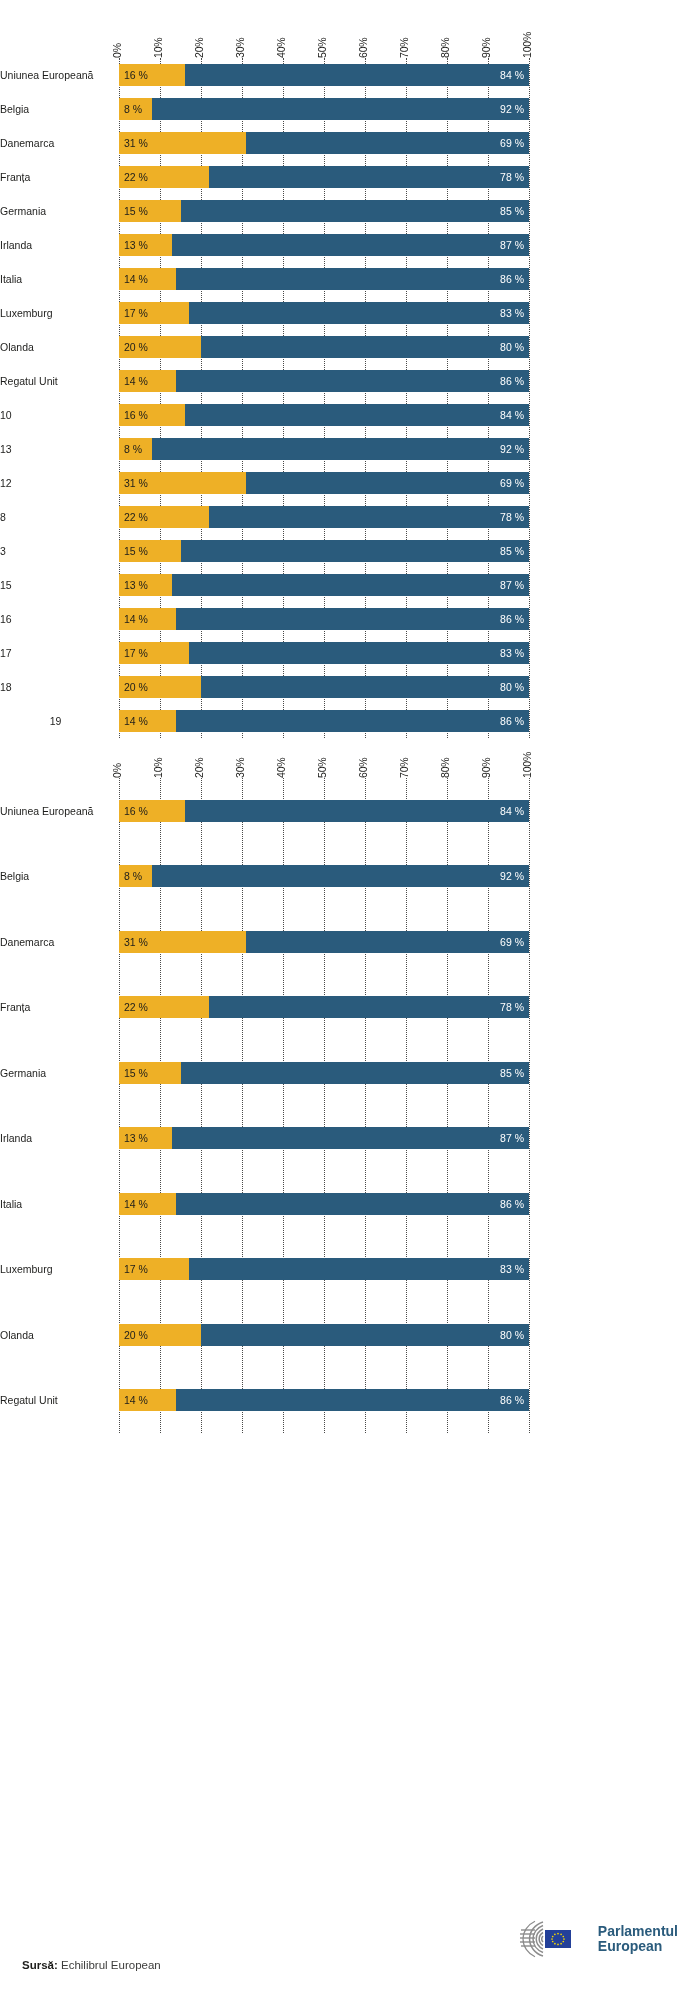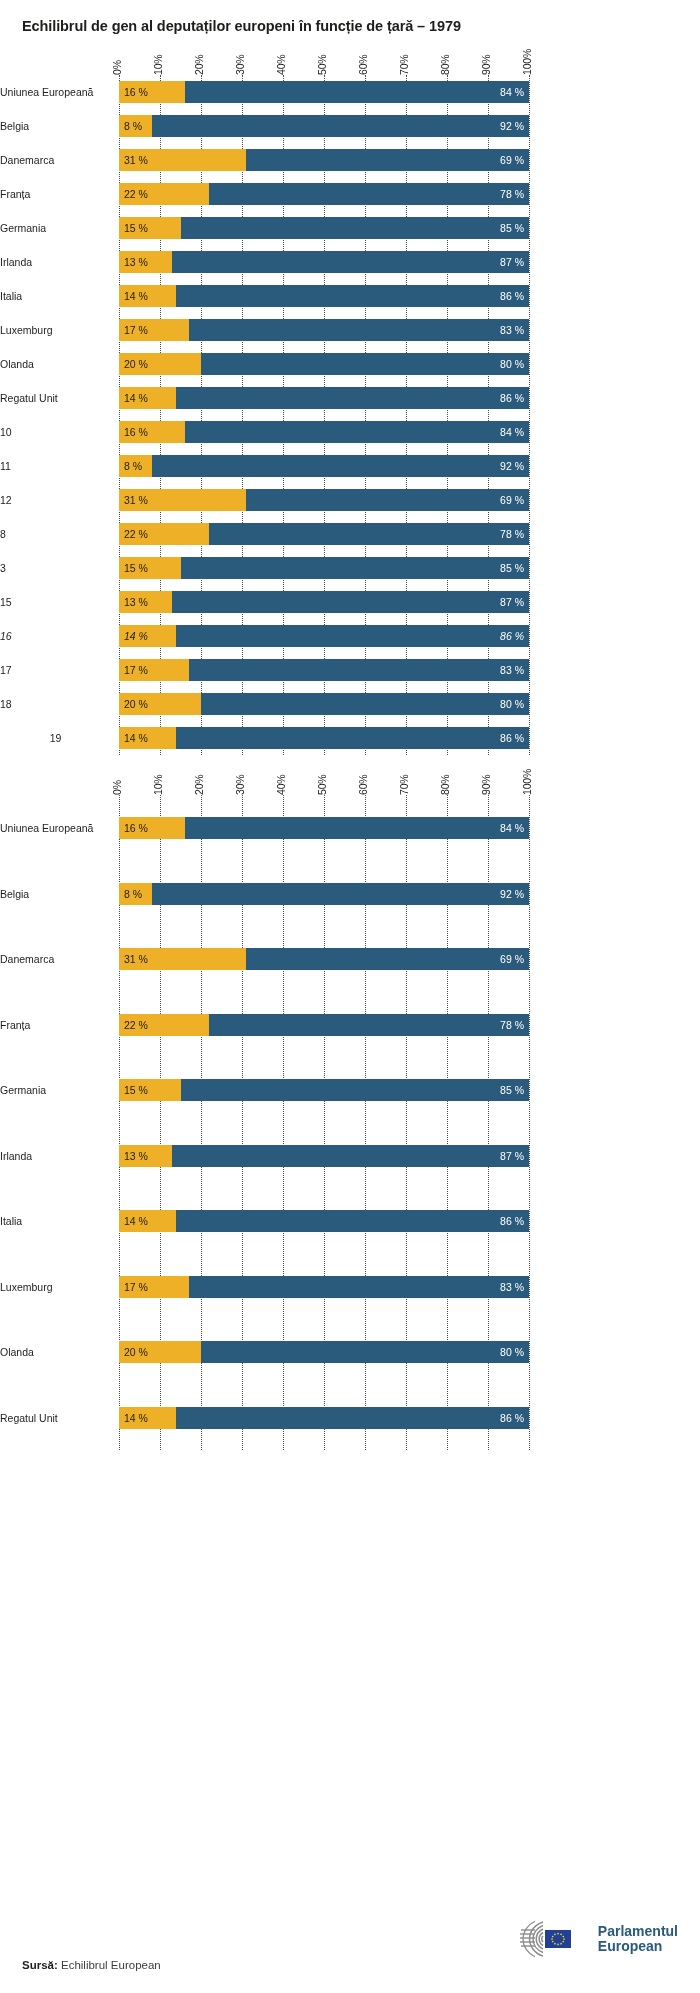--- a/index.html
+++ b/index.html
@@ -171,21 +171,20 @@
     color: #2a5b7c;
     white-space: nowrap;
   }
 </style>
 </head>
 <body>
 
 <div class="page">
 
   <div class="header">
-    <div class="title">Echilibrul de gen al deputaților europeni în funcție de țară – 1979</div>
   </div>
 
   <div class="chart" id="chart-0">
     <div class="axis-band">
         <span class="tick-label" style="left: 0%; margin-left: 4px;">0%</span>
         <span class="tick-label" style="left: 10%; margin-left: 4px;">10%</span>
         <span class="tick-label" style="left: 20%; margin-left: 4px;">20%</span>
         <span class="tick-label" style="left: 30%; margin-left: 4px;">30%</span>
         <span class="tick-label" style="left: 40%; margin-left: 4px;">40%</span>
         <span class="tick-label" style="left: 50%; margin-left: 4px;">50%</span>
@@ -325,21 +324,21 @@
             <div class="bar-wrap" style="height: 22px;">
               <div class="seg seg-women" style="width: 16%;">
                 <span class="val-women">16 %</span>
               </div>
               <div class="seg seg-men" style="width: 84%;">
                 <span class="val-men">84 %</span>
               </div>
             </div>
           </div>
           <div class="row" style="height: 34px;">
-            <div class="row-label">11</div>
+            <div class="row-label">13</div>
             <div class="bar-wrap" style="height: 22px;">
               <div class="seg seg-women" style="width: 8%;">
                 <span class="val-women">8 %</span>
               </div>
               <div class="seg seg-men" style="width: 92%;">
                 <span class="val-men">92 %</span>
               </div>
             </div>
           </div>
           <div class="row" style="height: 34px;">
@@ -379,21 +378,21 @@
             <div class="row-label">15</div>
             <div class="bar-wrap" style="height: 22px;">
               <div class="seg seg-women" style="width: 13%;">
                 <span class="val-women">13 %</span>
               </div>
               <div class="seg seg-men" style="width: 87%;">
                 <span class="val-men">87 %</span>
               </div>
             </div>
           </div>
-          <div class="row" style="height: 34px; font-style: italic;">
+          <div class="row" style="height: 34px;">
             <div class="row-label">16</div>
             <div class="bar-wrap" style="height: 22px;">
               <div class="seg seg-women" style="width: 14%;">
                 <span class="val-women">14 %</span>
               </div>
               <div class="seg seg-men" style="width: 86%;">
                 <span class="val-men">86 %</span>
               </div>
             </div>
           </div>

